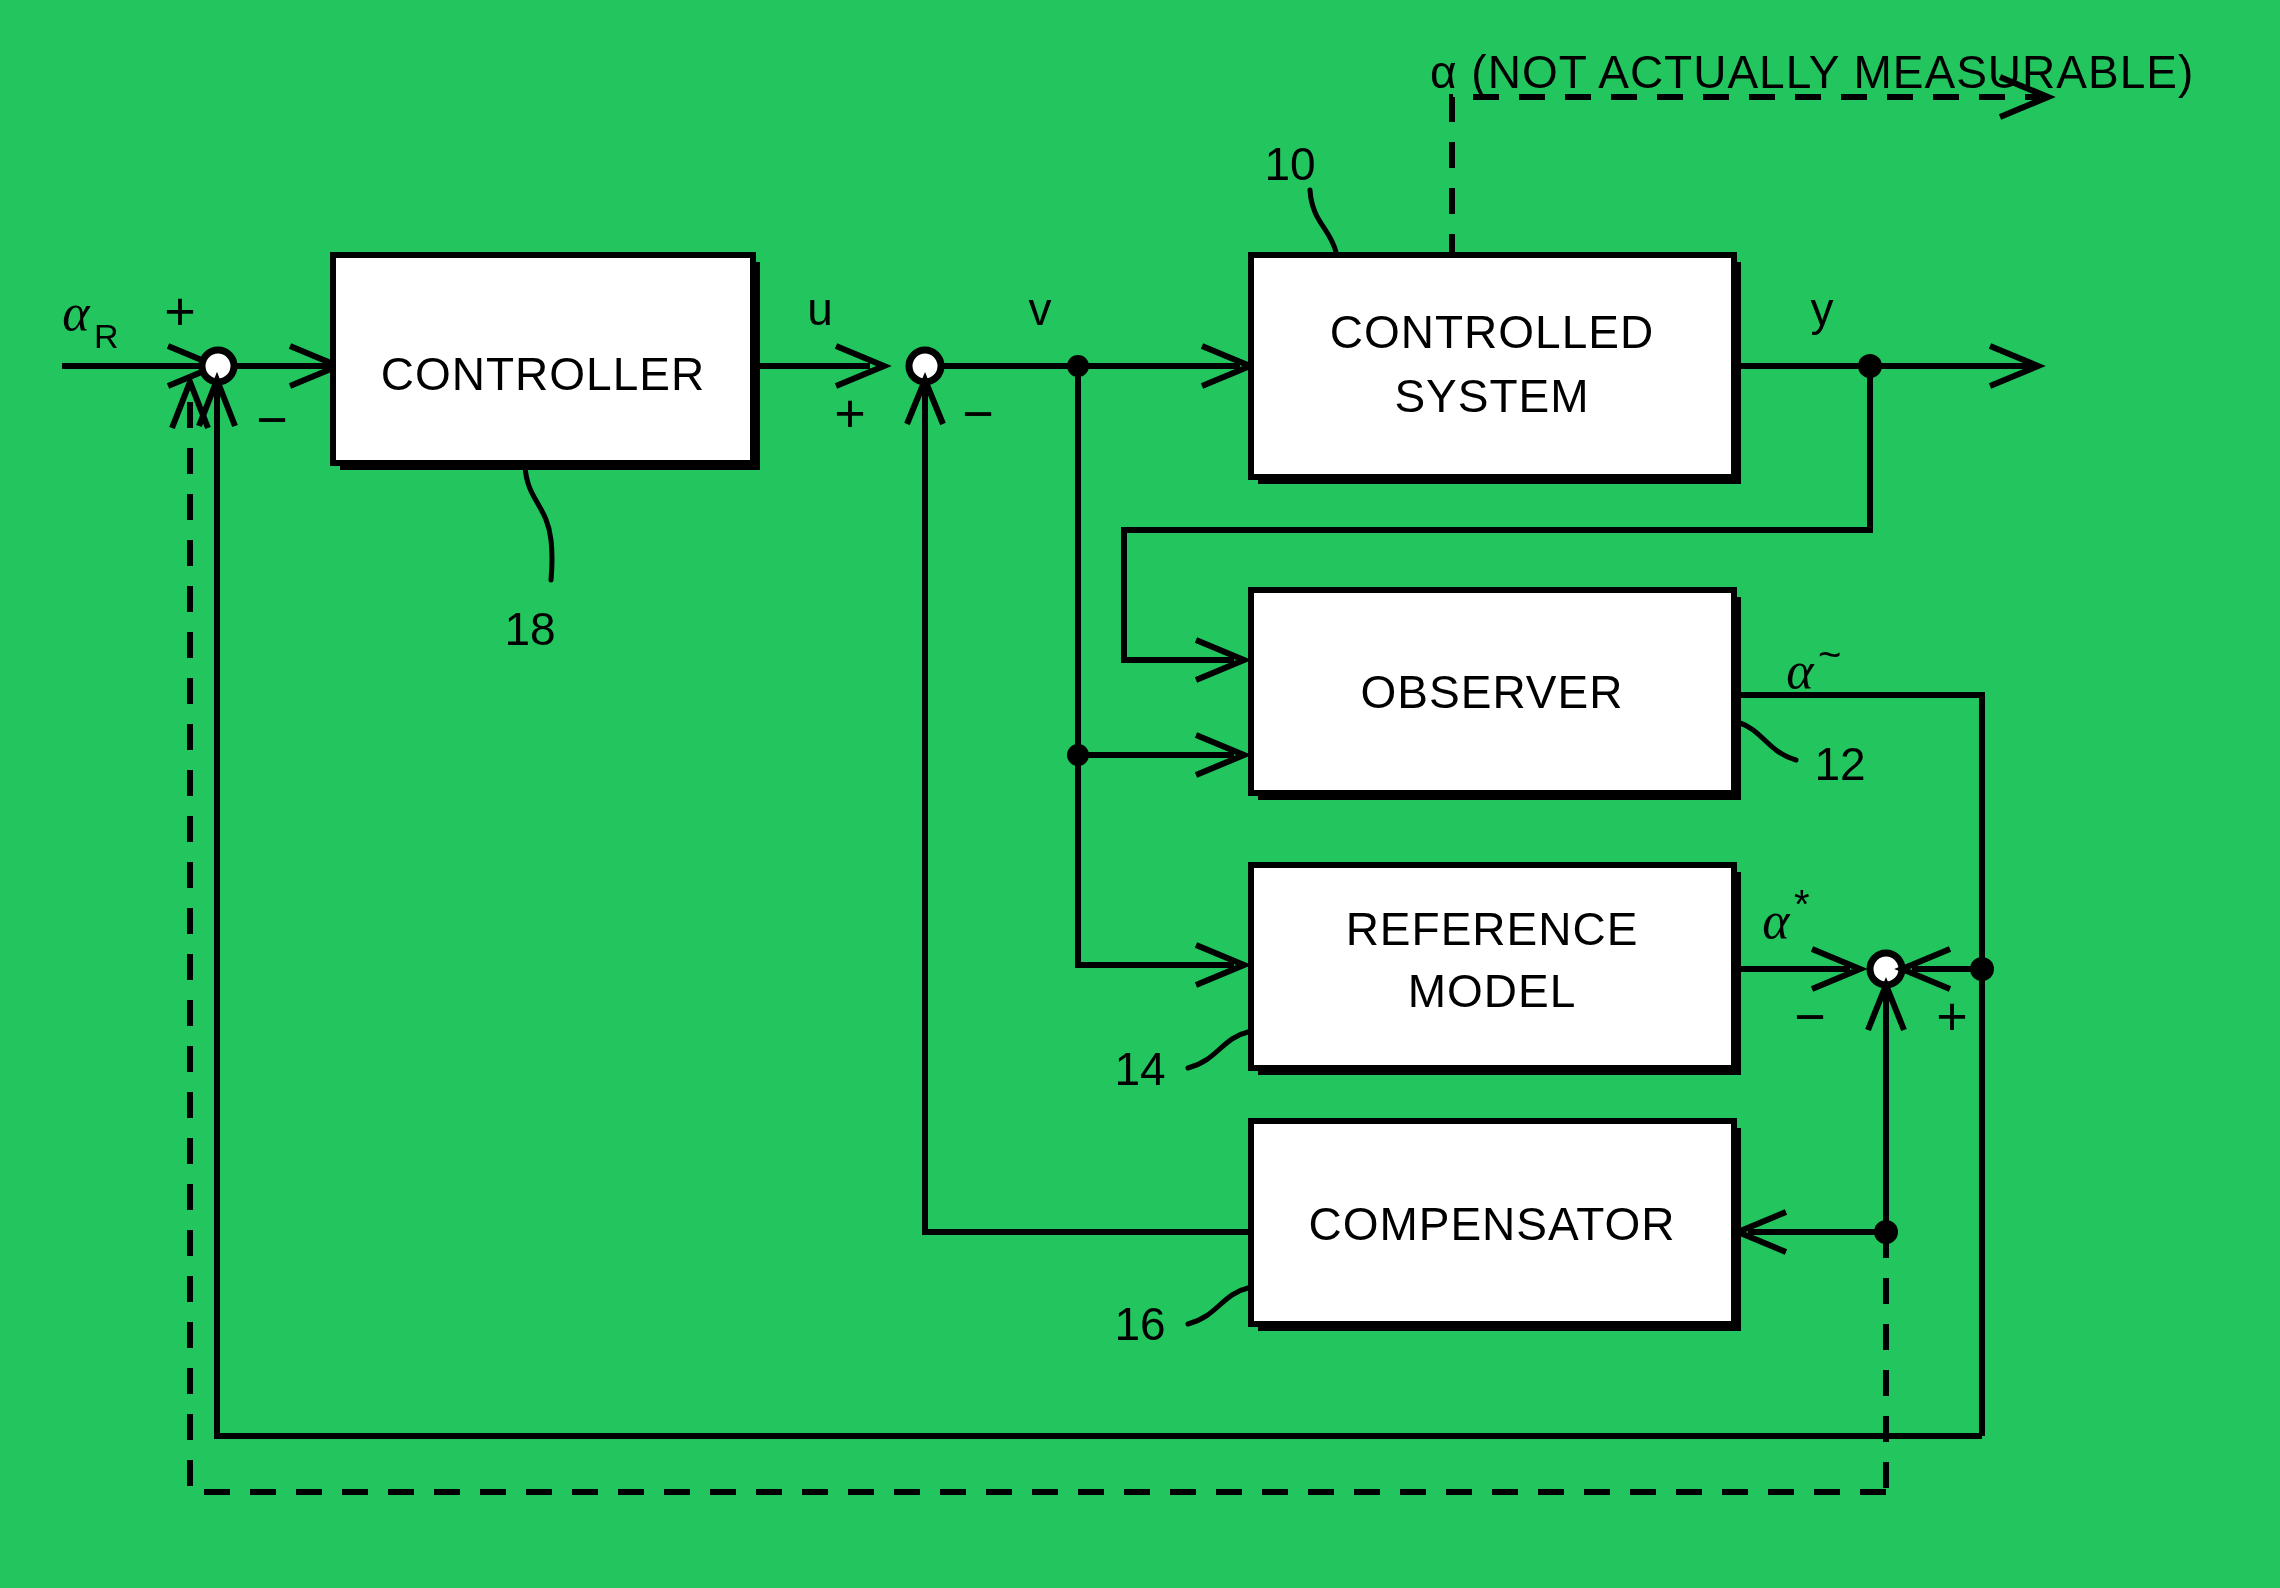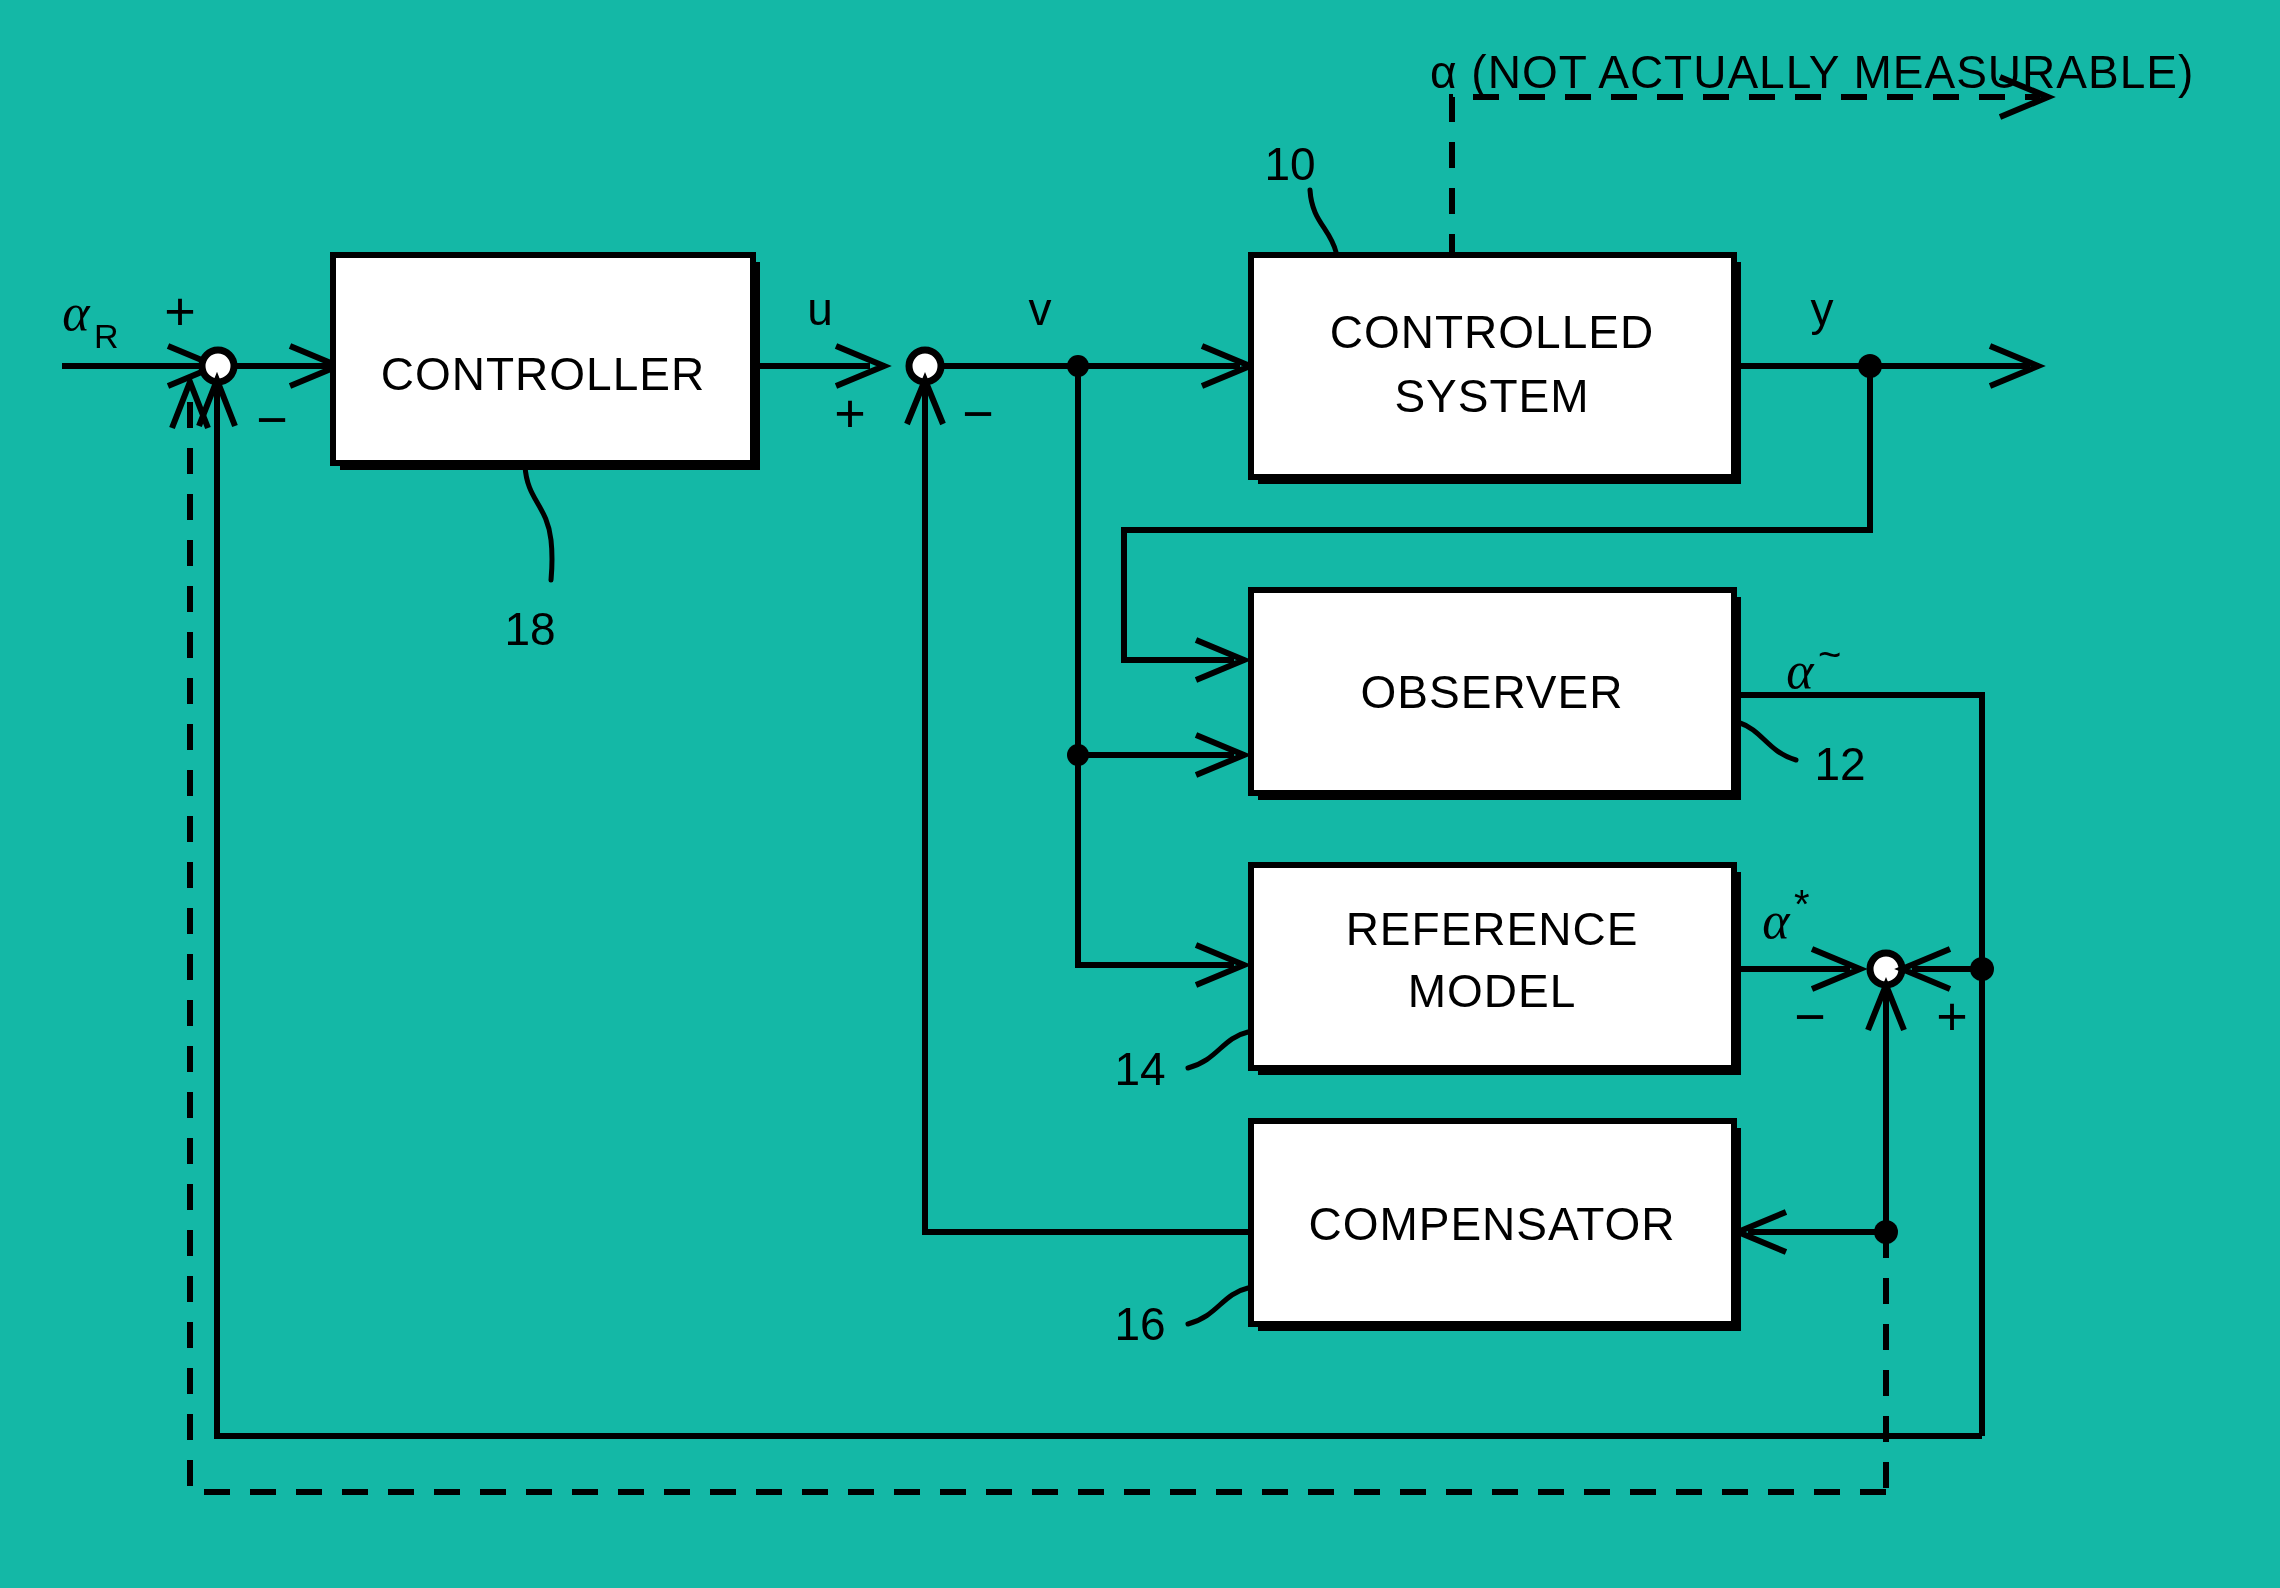--- a/index.html
+++ b/index.html
@@ -8,21 +8,21 @@
     padding: 0;
     background: #ffffff;
   }
   body {
     font-family: "Liberation Sans", sans-serif;
   }
   #diagram-root {
     position: relative;
     width: 2280px;
     height: 1588px;
-    background: #14b8a6;
+    background: #22c55e;
     overflow: hidden;
   }
   svg#diagram-svg {
     position: absolute;
     left: 0;
     top: 0;
     width: 2280px;
     height: 1588px;
     display: block;
   }

